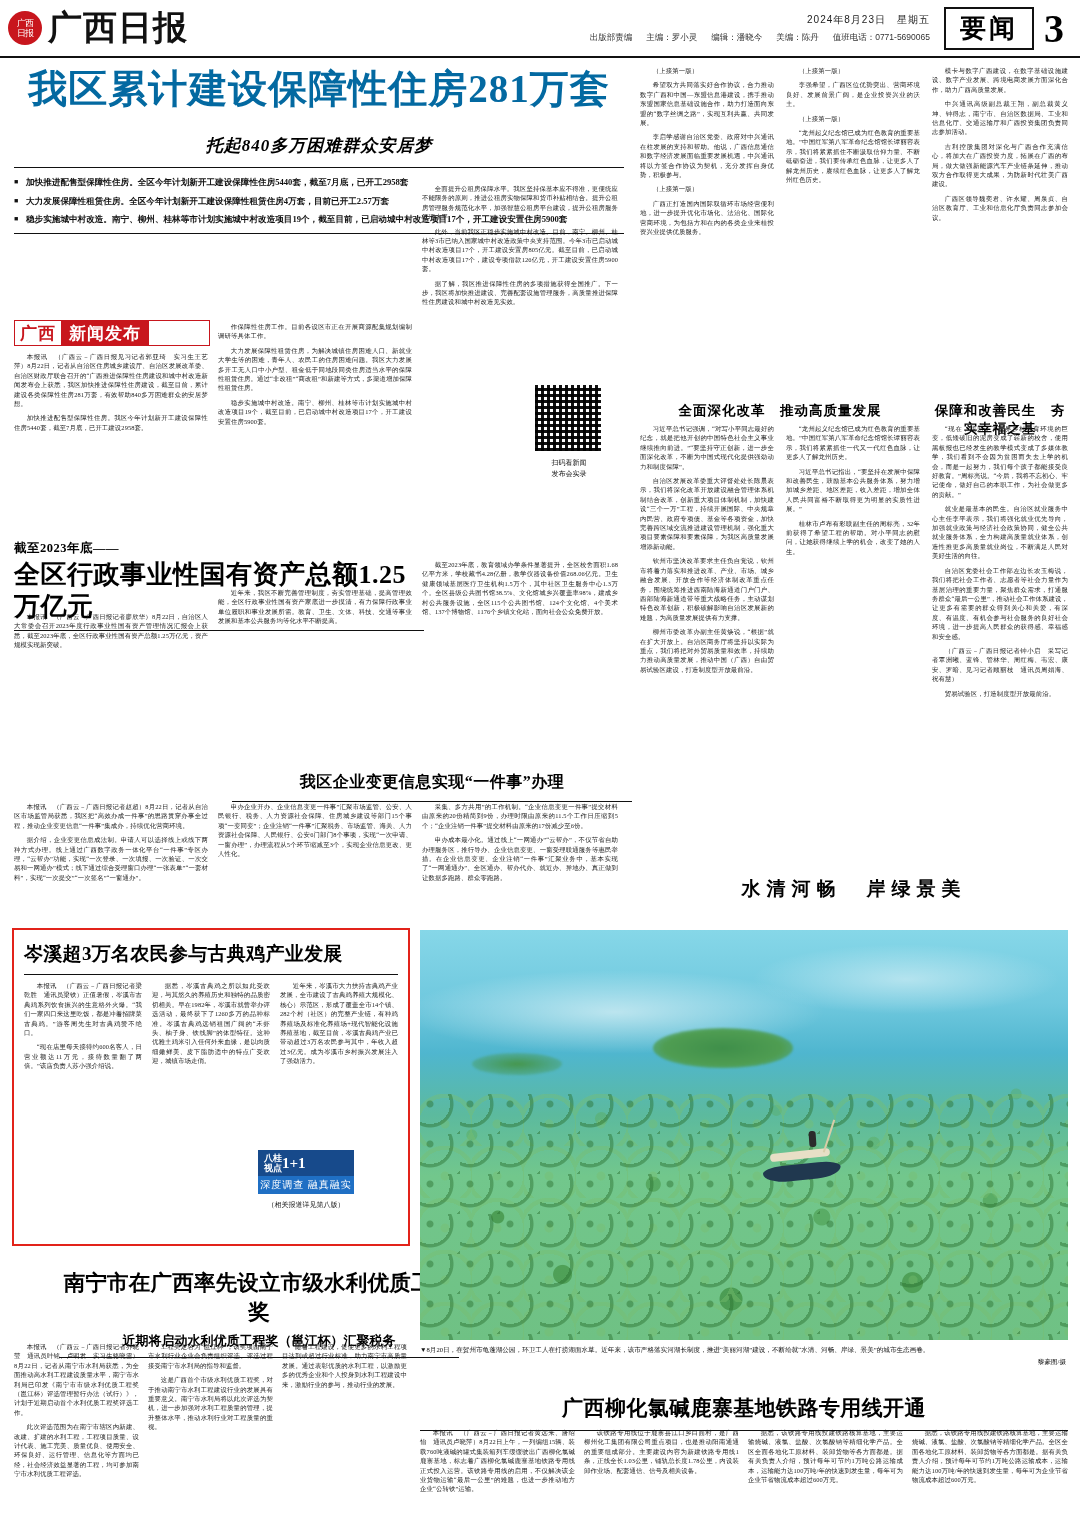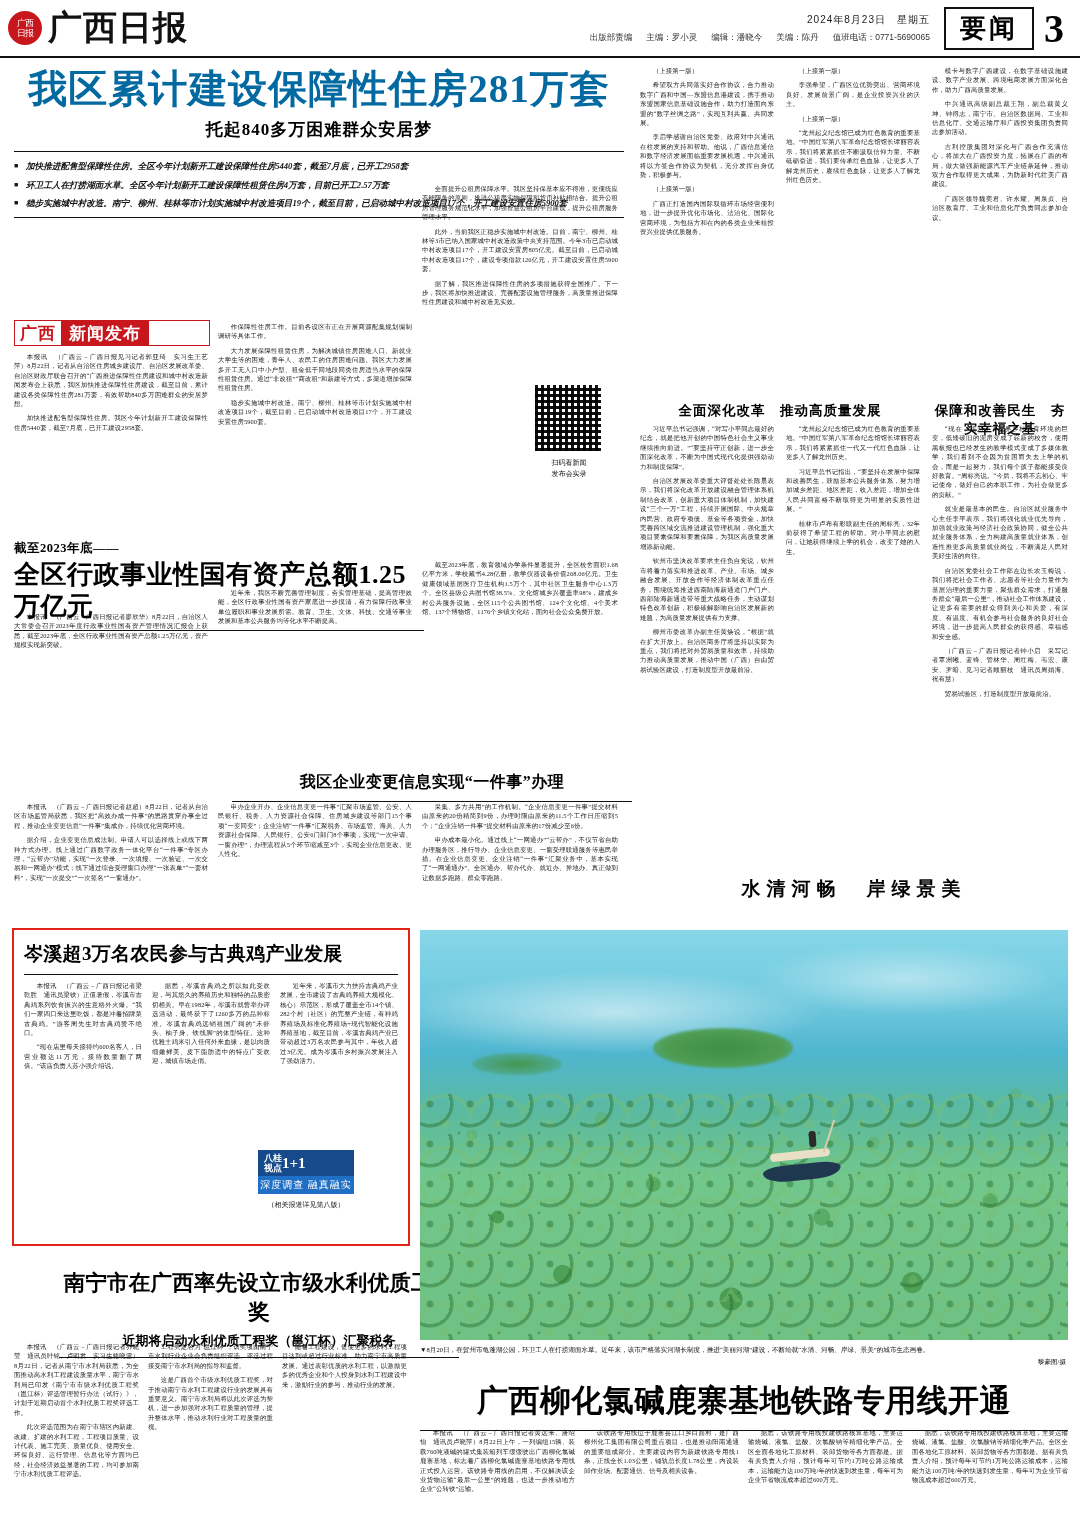--- a/index.html
+++ b/index.html
@@ -113,35 +113,36 @@
     font-size: 39px;
     font-weight: bold;
     letter-spacing: 1px;
     color: #0369a1;
     line-height: 46px;
     font-family: "Liberation Serif", serif;
   }
   .hl1-sub {
     font-size: 17px;
     font-weight: bold;
-    margin-top: 6px;
-    letter-spacing: 1px;
+    margin-top: 22px;
+    letter-spacing: 1px;
+    font-style: italic;
   }
   .hl1-rule {
     border-top: 1px solid #111;
     margin: 10px 0 8px 0;
   }
   .bullets {
     text-align: left;
     font-size: 8.6px;
     line-height: 13.5px;
     font-weight: bold;
     color: #111;
   }
-  .bullets div { margin-bottom: 5px; padding-left: 12px; position: relative; font-style: italic; }
+  .bullets div { margin-bottom: 5px; padding-left: 12px; position: relative; }
   .bullets div::before {
     content: "■";
     position: absolute; left: 0; top: 0;
     font-size: 7px;
   }
   .hl1-rule2 { border-top: 1px solid #111; margin-top: 6px; }
 
   
   .gx-badge {
     position: absolute;
@@ -404,23 +405,24 @@
   }
 
   
   .hl5 {
     position: absolute;
     left: 420px; top: 1380px;
     width: 648px;
     text-align: center;
   }
   .hl5-main {
-    font-size: 31px;
+    font-size: 21px;
     font-weight: bold;
     letter-spacing: 0.4px;
+    margin-top: 14px;
   }
   .hl5-rule { border-top: 1px solid #111; margin-top: 8px; }
   .subhead-cn {
     font-size: 13.5px;
     font-weight: bold;
     text-align: center;
     letter-spacing: 1px;
   }
   .wq-title {
     position: absolute;
@@ -457,21 +459,21 @@
       <div class="page-num">3</div>
     </div>
   </div>
 
   <div class="hl1">
     <div class="hl1-main">我区累计建设保障性住房281万套</div>
     <div class="hl1-sub">托起840多万困难群众安居梦</div>
     <div class="hl1-rule"></div>
     <div class="bullets">
       <div>加快推进配售型保障性住房。全区今年计划新开工建设保障性住房5440套，截至7月底，已开工2958套</div>
-      <div>环卫工人在打捞湖面水草。全区今年计划新开工建设保障性租赁住房4万套，目前已开工2.57万套</div>
+      <div>大力发展保障性租赁住房。全区今年计划新开工建设保障性租赁住房4万套，目前已开工2.57万套</div>
       <div>稳步实施城中村改造。南宁、柳州、桂林等市计划实施城中村改造项目19个，截至目前，已启动城中村改造项目17个，开工建设安置住房5900套</div>
     </div>
     <div class="hl1-rule2"></div>
   </div>
 
   <div class="gx-badge">
     <div class="g1">广西</div>
     <div class="g2">新闻发布</div>
   </div>
 

